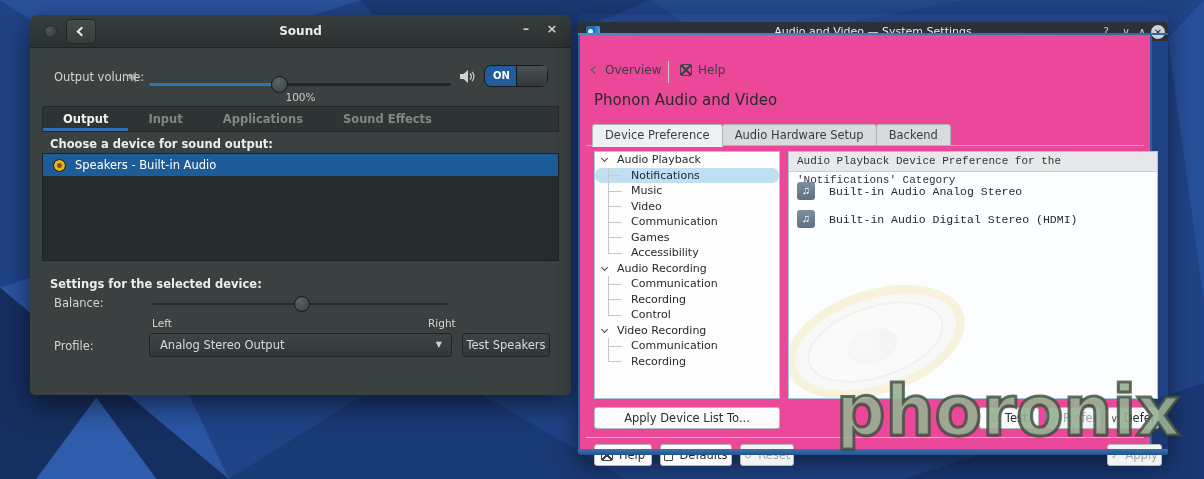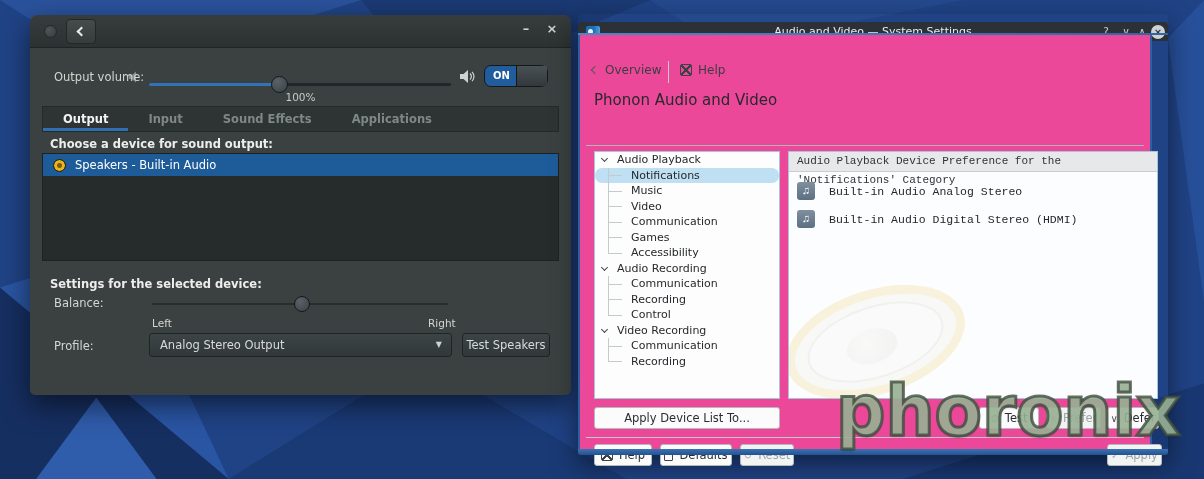--- a/index.html
+++ b/index.html
@@ -202,20 +202,21 @@
   <div class="tri t8"></div>
   <div class="tri t9"></div>
 </div>
 
 <div class="gwin">
   <div class="g-titlebar">
     <span class="g-appcircle"></span>
     <span class="g-back">
         <span class="chev chev-left"></span>
       </span>
+    <span class="g-title">Sound</span>
     <span class="g-min">–</span>
     <span class="g-close">×</span>
   </div>
 
   <span class="g-volrow-label">Output volume:</span>
   <svg class="spk spk-low" width="14" height="14" viewBox="0 0 14 14">
       <path d="M1 5h3l4-3.5v11L4 9H1z" fill="#c8ccc8"></path>
     </svg>
   <div class="g-slider">
     <div class="fill"></div>
@@ -228,22 +229,22 @@
     </svg>
   <div class="g-toggle">
     <span class="on">ON</span>
     <span class="knob"></span>
   </div>
   <div class="g-percent">100%</div>
 
   <div class="g-tabbar">
     <span class="g-tab active">Output</span>
     <span class="g-tab">Input</span>
+    <span class="g-tab">Applications</span>
     <span class="g-tab">Sound Effects</span>
-    <span class="g-tab">Applications</span>
   </div>
 
   <div class="g-choose">Choose a device for sound output:</div>
   <div class="g-list">
     <div class="g-row-sel">
       <span class="g-spkicon"></span>
       <span>Speakers - Built-in Audio</span>
     </div>
   </div>
 
@@ -281,20 +282,25 @@
     </div>
     <div class="k-sep"></div>
     <div class="k-toolbar-help">
       <span class="k-helpicon"></span>
       <span>Help</span>
     </div>
 
     <div class="k-pagetitle">Phonon Audio and Video</div>
 
     <div class="k-tabline"></div>
+    <div class="k-tabs">
+      <span class="k-tab active">Device Preference</span>
+      <span class="k-tab">Audio Hardware Setup</span>
+      <span class="k-tab">Backend</span>
+    </div>
 
     <div class="k-tree">
       <div class="trow parent"><span class="pchev"></span><span>Audio Playback</span></div>
       <div class="trow child selected"><span>Notifications</span></div>
       <div class="trow child"><span>Music</span></div>
       <div class="trow child"><span>Video</span></div>
       <div class="trow child"><span>Communication</span></div>
       <div class="trow child"><span>Games</span></div>
       <div class="trow child last"><span>Accessibility</span></div>
       <div class="trow parent"><span class="pchev"></span><span>Audio Recording</span></div>

